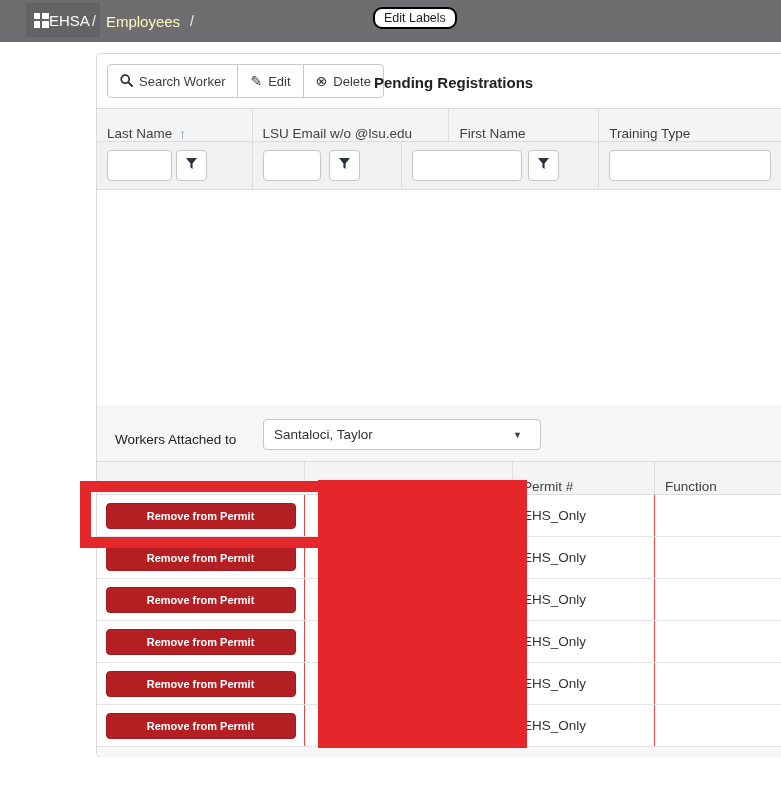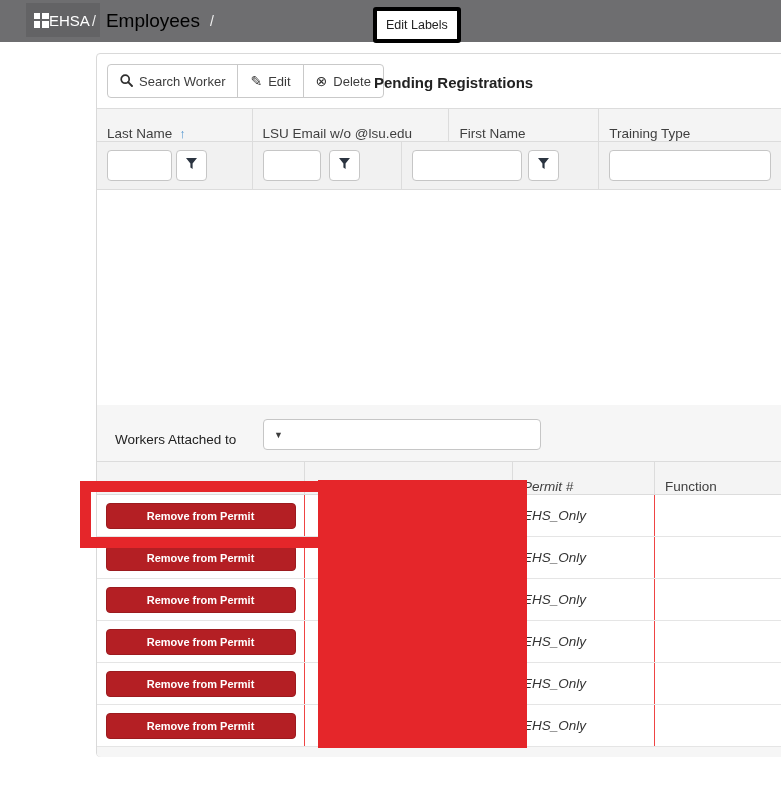--- a/index.html
+++ b/index.html
@@ -11,24 +11,24 @@
   
   .navbar{position:absolute;left:0;top:0;width:781px;height:42px;background:#6e6e70;}
   .brand-box{position:absolute;left:26px;top:3px;height:34px;padding:0 10px 0 8px;
     background:#636365;display:flex;align-items:center;}
   .grid-icon{width:15px;height:15px;display:grid;grid-template-columns:6px 7px;
     grid-template-rows:6px 7px;gap:2px;}
   .grid-icon span{background:#fff;display:block;}
   .brand-text{color:#fff;font-size:15px;}
   .crumbs{position:absolute;left:92px;top:0;height:42px;display:flex;align-items:center;gap:10px;}
   .crumb-sep{color:#f0f0f0;font-size:14px;}
-  .crumb-emp{color:#000000;font-size:19px;}
+  .crumb-emp{color:#fef9c3;font-size:15px;}
   .crumb-cur{color:#b7b7b9;font-size:19px;}
-  .edit-labels{position:absolute;left:373px;top:7px;height:22px;padding:14px 9px;
-    background:#fff;border:4px solid #000000;border-radius:3px;font-size:12.5px;
+  .edit-labels{position:absolute;left:373px;top:7px;height:22px;padding:0 9px;
+    background:#fff;border:2px solid #000000;border-radius:9px;font-size:12.5px;
     color:#222;display:flex;align-items:center;cursor:pointer;}
   
   .panel{position:absolute;left:96px;top:53px;width:700px;height:704px;background:#fff;
     border:1px solid #d9d9d9;border-radius:4px;box-sizing:border-box;}
   
   .toolbar{position:absolute;left:10px;top:10px;display:flex;align-items:center;}
   .btn{height:31px;background:#fff;border:1px solid #c9c9c9;color:#3c3c3c;font-size:13px;
     display:flex;align-items:center;gap:6px;padding:16px 12px;cursor:pointer;box-sizing:border-box;}
   .btn+.btn{margin-left:-1px;}
   .btn:first-child{border-radius:4px 0 0 4px;}
@@ -56,21 +56,21 @@
   .workers{position:absolute;left:0;top:351px;width:699px;height:352px;background:#f6f6f6;
     border-radius:0 0 4px 4px;}
   .workers-label{position:absolute;left:18px;top:27px;font-size:13.5px;font-weight:normal;color:#222;}
   .dropdown{position:absolute;left:166px;top:14px;width:278px;height:31px;background:#fff;
     border:1px solid #c6c6c6;border-radius:4px;box-sizing:border-box;display:flex;
     align-items:center;padding:0 10px;cursor:pointer;}
   .dropdown .val{font-size:13.5px;color:#333;flex:1;}
   .caret{font-size:9px;color:#3c3c3c;margin-right:8px;}
   
   .t2{position:absolute;left:0;top:56px;width:699px;}
-  .t2 .c0{width:208px;} .t2 .c1{width:208px;} .t2 .c2{width:142px;font-style:italic;} .t2 .c3{width:141px;}
+  .t2 .c0{width:208px;} .t2 .c1{width:208px;} .t2 .c2{width:142px;} .t2 .c3{width:141px;}
   .t2 .hdr-row{background:#f4f4f4;}
   .body-row{display:flex;height:41px;background:#fff;border-bottom:1px solid #e5e5e5;}
   .body-cell{box-sizing:border-box;border-right:1px solid #ef4444;display:flex;align-items:center;}
   .body-cell:last-child{border-right:none;}
   .body-cell.txt{padding-left:10px;font-size:13.5px;color:#333;}
   .remove-btn{width:190px;height:26px;margin:0 auto;background:#b41f24;border:1px solid #9c1b1f;
     border-radius:4px;color:#fff;font-size:11px;font-weight:bold;cursor:pointer;
     display:flex;align-items:center;justify-content:center;}
   
   .redact-rect{position:absolute;left:318px;top:480px;width:209px;height:268px;z-index:20;}
@@ -165,20 +165,21 @@
       <div class="filter-cell c3" style="width:200px;">
         <input class="f-input" style="width: 162px;" value="">
       </div>
     </div>
     <div class="grid-empty"></div>
   </div>
 
   <div class="workers">
     <div class="workers-label">Workers Attached to</div>
     <div class="dropdown">
+      <span class="val">Santaloci, Taylor</span>
       <span class="caret">▼</span>
     </div>
 
     <div class="t2">
       <div class="hdr-row">
         <div class="hdr-cell c0">
           <span></span>
         </div>
         <div class="hdr-cell c1">
           <span>Name</span>

